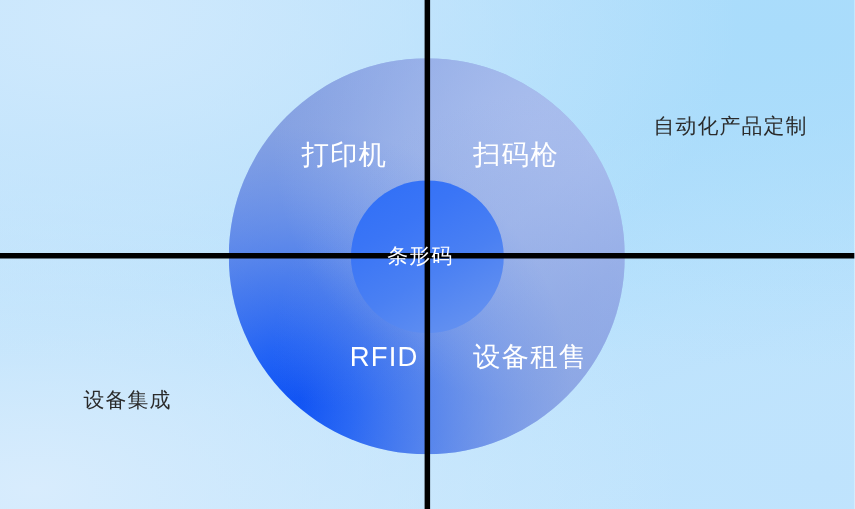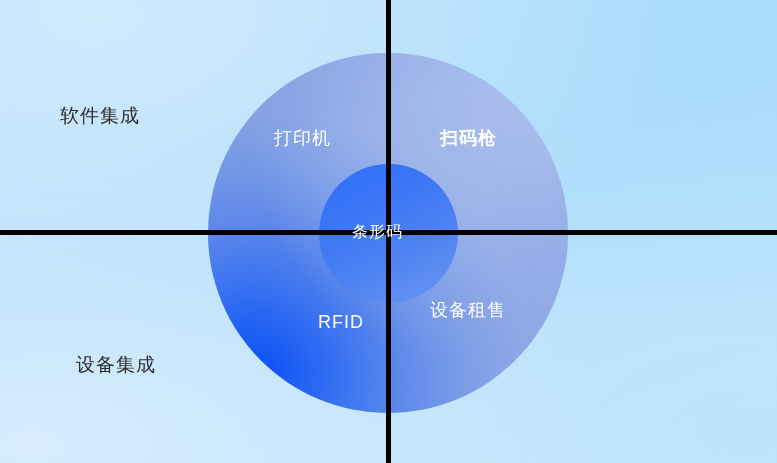--- a/index.html
+++ b/index.html
@@ -84,40 +84,40 @@
     position: absolute;
     white-space: nowrap;
     line-height: 1;
   }
   .outer-label {
     font-size: 19px;
     color: #2b2b2b;
     letter-spacing: 1px;
   }
   .inner-label {
-    font-size: 18px;
+    font-size: 25px;
     color: #ffffff;
     letter-spacing: 1px;
   }
   .center-label {
-    font-size: 16px;
+    font-size: 19px;
     color: #ffffff;
     letter-spacing: 1px;
   }
 
   
   .lbl-soft   { left: 60px;  top: 106px; }
   .lbl-auto   { left: 594px; top: 106px; }
   .lbl-equip  { left: 76px;  top: 355px; }
   .lbl-ribbon { left: 594px; top: 355px; }
 
   .lbl-printer { left: 274px; top: 129px; }
-  .lbl-scanner { left: 440px; top: 129px; font-weight: bold; }
+  .lbl-scanner { left: 430px; top: 129px; }
   .lbl-rfid    { left: 275px; top: 313px; margin-left: 43px; }
-  .lbl-rental  { left: 430px; top: 301px; }
+  .lbl-rental  { left: 430px; top: 313px; }
 
   .lbl-barcode { left: 352px; top: 224px; }
 </style>
 </head>
 <body>
 
 <div id="stage">
 
   <div class="outer-circle">
     <div class="tint-tl"></div>
@@ -130,16 +130,16 @@
   <div class="cross-h"></div>
   <div class="cross-v"></div>
 
   <div class="label inner-label lbl-printer">打印机</div>
   <div class="label inner-label lbl-scanner">扫码枪</div>
   <div class="label inner-label lbl-rfid">RFID</div>
   <div class="label inner-label lbl-rental">设备租售</div>
 
   <div class="label center-label lbl-barcode">条形码</div>
 
-  <div class="label outer-label lbl-soft">软件集成</div>
+  <div class="label outer-label lbl-auto">自动化产品定制</div>
   <div class="label outer-label lbl-equip">设备集成</div>
 
 </div>
 
 </body></html>

